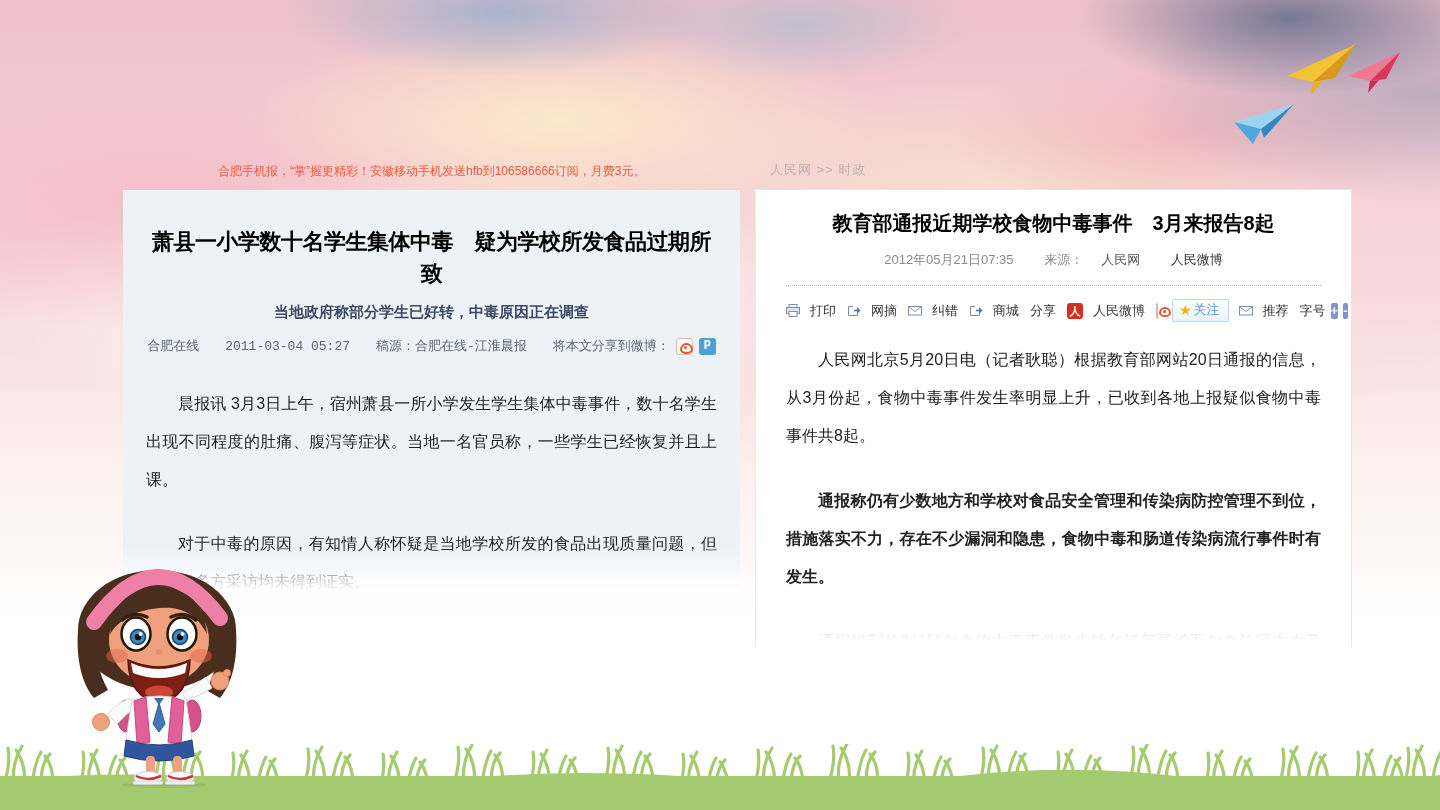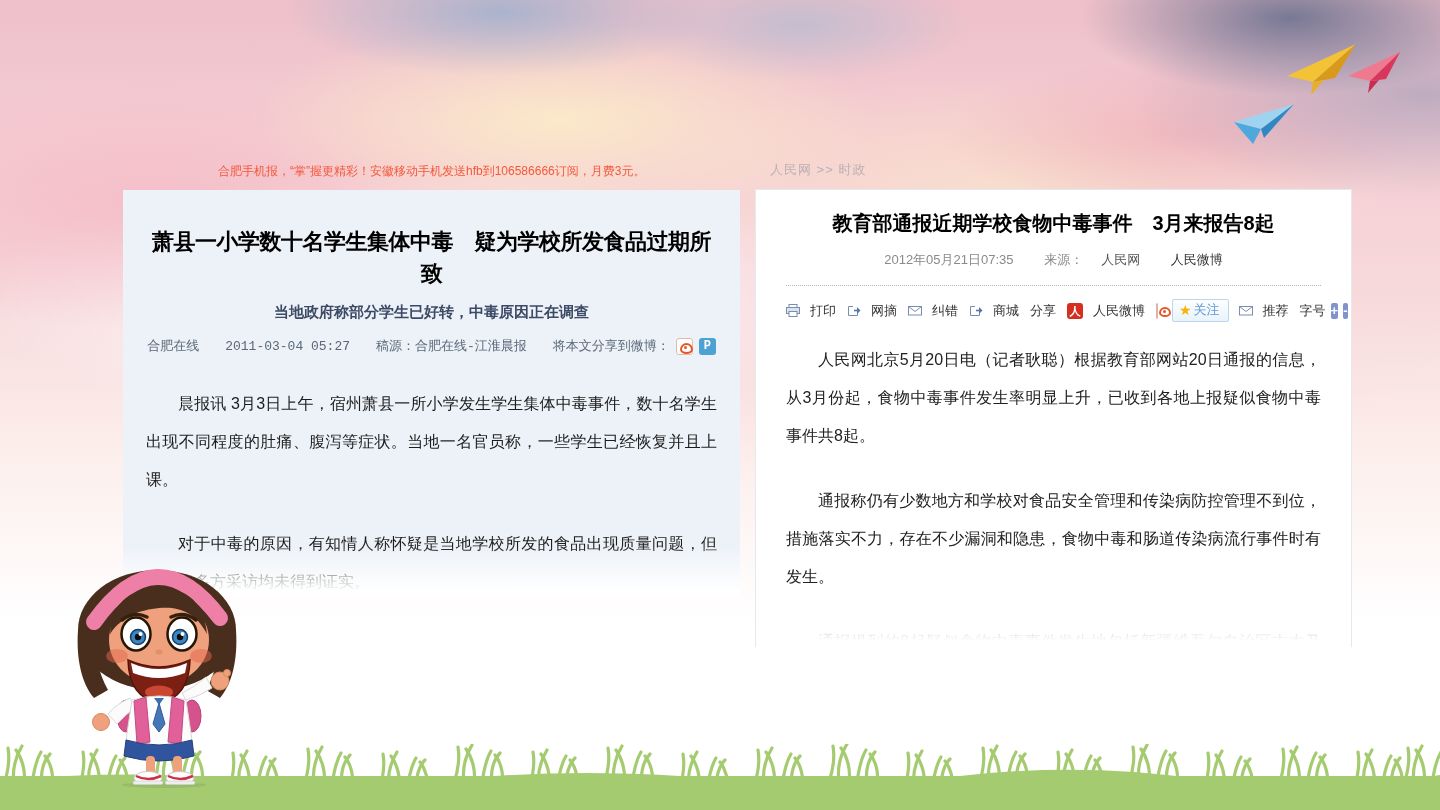--- a/index.html
+++ b/index.html
@@ -105,21 +105,21 @@
   .follow-btn .txt{color:#5d9bd3;font-size:13px;}
   .sz-btn{
     width:16px;height:16px;border-radius:2px;background:#8093cb;color:#fff;
     font-size:13px;font-weight:bold;text-align:center;line-height:15px;display:inline-block;
     margin-left:5px;cursor:pointer;
   }
   .ra-body p{
     margin:0;font-size:16px;line-height:38px;color:#222;text-indent:2em;text-align:justify;
   }
   .ra-body p.p1{margin-top:19px;}
-  .ra-body p.p2{margin-top:27px;}
+  .ra-body p.p2{margin-top:27px;font-weight:bold;}
   .ra-body p.p3{margin-top:27px;}
   
   .grass{position:absolute;left:0;bottom:0;width:1440px;height:66px;z-index:4;}
   .girl{position:absolute;left:70px;top:564px;width:170px;height:224px;z-index:6;}
 </style>
 </head>
 <body>
 
 <div class="sky"></div>
 

